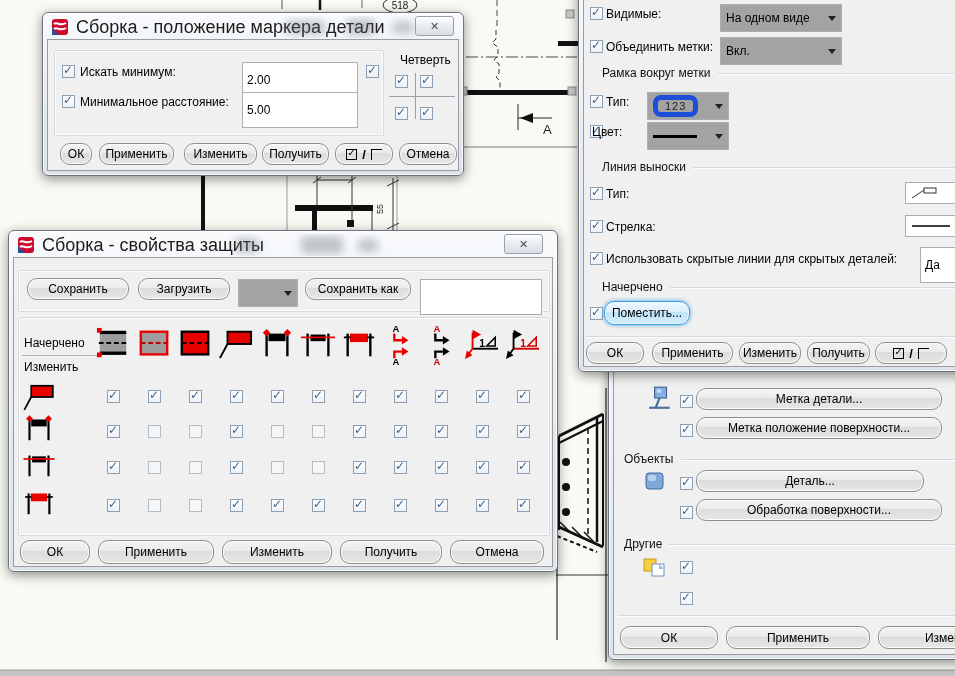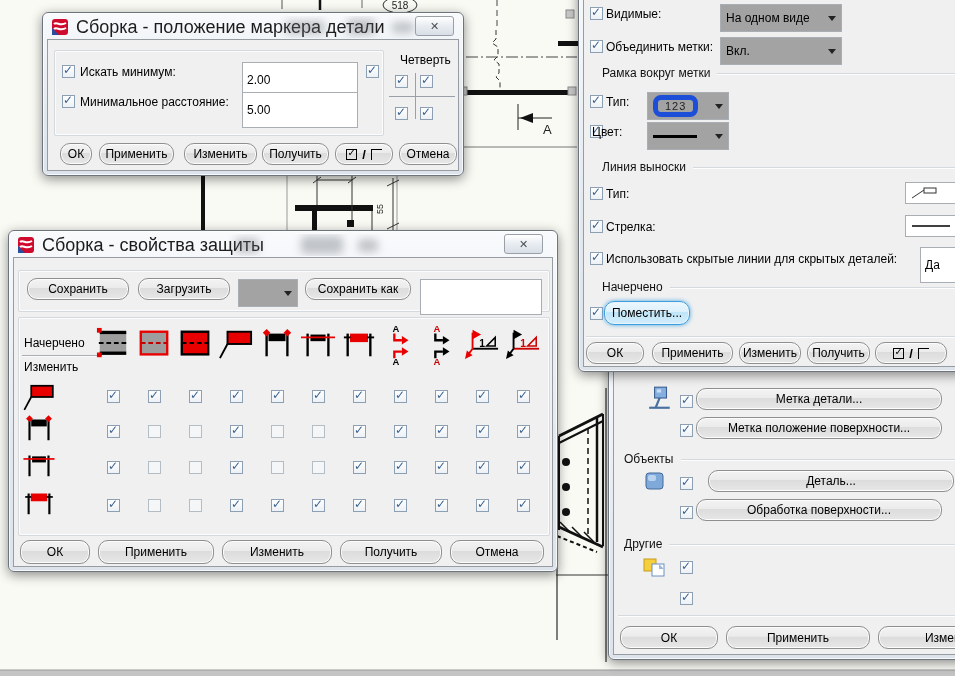--- a/index.html
+++ b/index.html
@@ -226,21 +226,21 @@
       <div class="btn" style="left:82px;top:59px;width:246px">Метка положение поверхности...</div>
 
       <div class="grpline" style="left:10px;top:94px;width:400px">
         <span>Объекты</span>
           <i class="hline"></i>
       </div>
       <svg class="ricon" style="left:30px;top:112px;width:22px;height:22px">
           <use href="#sym-cube"></use>
         </svg>
       <span class="cb abs on" style="left:66px;top:119px"></span>
-      <div class="btn" style="left:94px;top:112px;width:246px">Деталь...</div>
+      <div class="btn" style="left:82px;top:112px;width:228px">Деталь...</div>
       <span class="cb abs on" style="left:66px;top:148px"></span>
       <div class="btn" style="left:82px;top:141px;width:246px">Обработка поверхности...</div>
 
       <div class="grpline" style="left:10px;top:179px;width:400px">
         <span>Другие</span>
           <i class="hline"></i>
       </div>
       <svg class="ricon" style="left:28px;top:198px;width:24px;height:22px">
           <use href="#sym-pages"></use>
         </svg>

